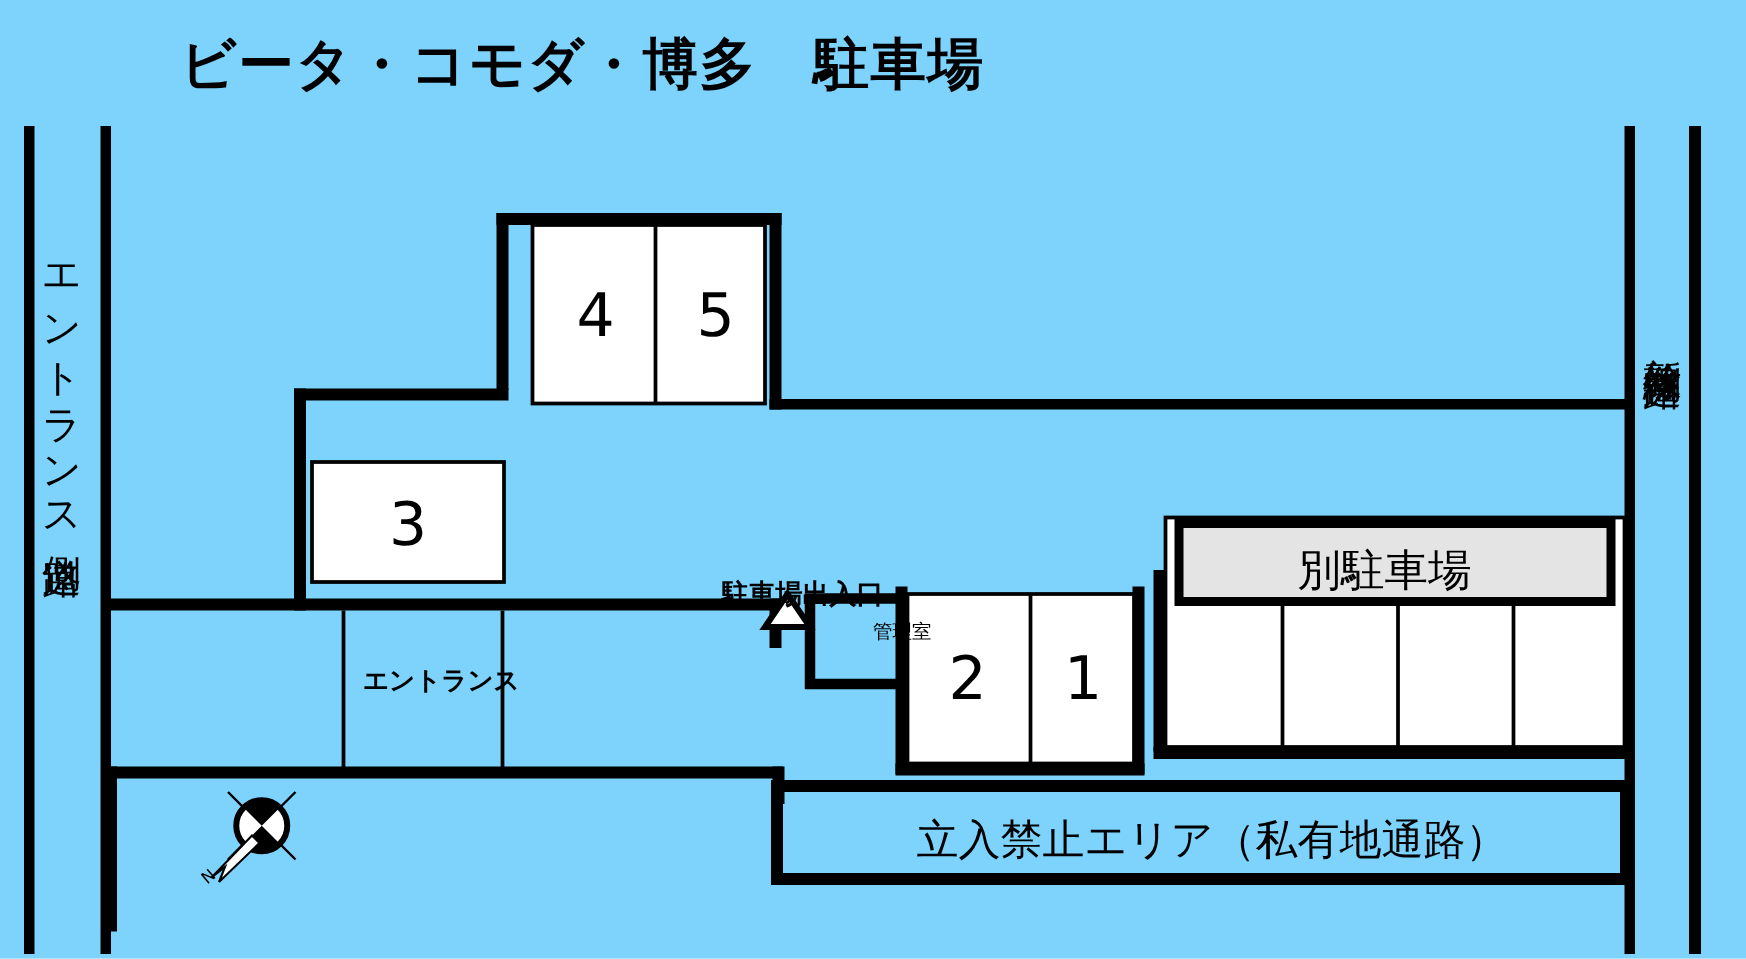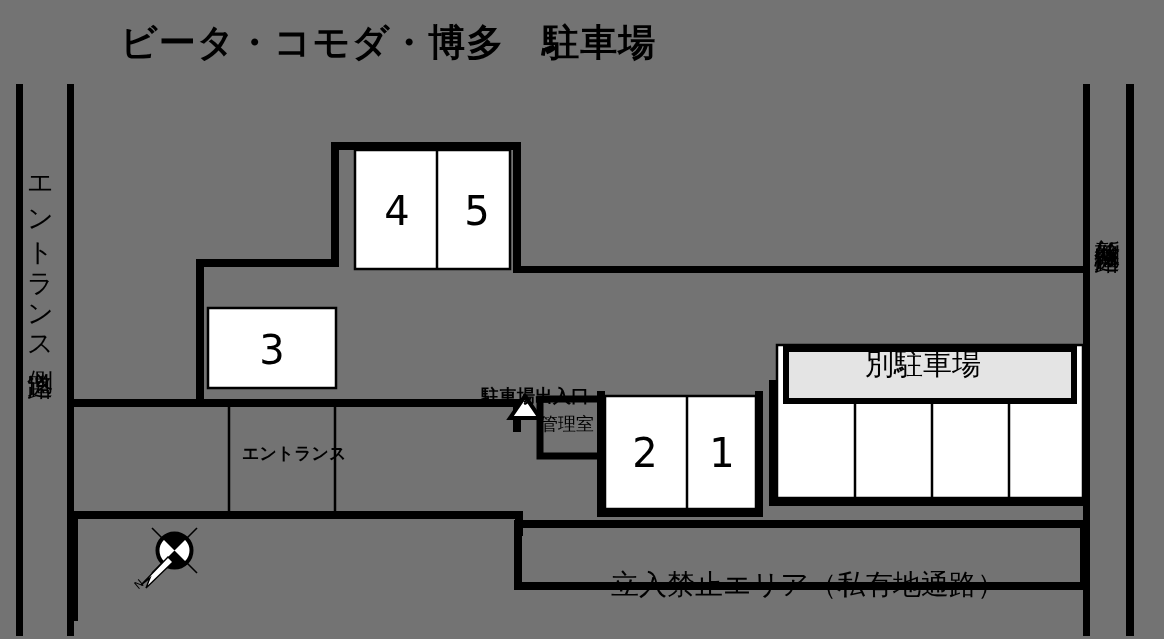--- a/index.html
+++ b/index.html
@@ -10,21 +10,21 @@
   body {
     width: 1164px;
     height: 639px;
     font-family: "DejaVu Sans", "Liberation Sans", sans-serif;
     overflow: hidden;
   }
   #map-root {
     position: relative;
     width: 1164px;
     height: 639px;
-    background: #737373;
+    background: #7dd3fc;
   }
   .page-title {
     position: absolute;
     left: 120px;
     top: 18px;
     font-size: 37px;
     font-weight: bold;
     letter-spacing: 1px;
     color: #000000;
     white-space: nowrap;
@@ -61,30 +61,30 @@
   .small-label {
     position: absolute;
     font-size: 17px;
     font-weight: bold;
     color: #000000;
     white-space: nowrap;
     font-family: "DejaVu Sans", "Liberation Sans", sans-serif;
   }
   .mid-label {
     position: absolute;
-    font-size: 18px;
-    color: #000000;
-    white-space: nowrap;
+    font-size: 13px;
+    color: #000000;
+    white-space: nowrap;
+    margin-left: 42px;
   }
   .big-label {
     position: absolute;
     font-size: 28px;
     color: #000000;
     white-space: nowrap;
-    margin-top: 25px;
   }
   .sub-lot-label {
     position: absolute;
     font-size: 29px;
     color: #000000;
     white-space: nowrap;
   }
   .entrance-exit-label {
     position: absolute;
     font-size: 18px;
@@ -190,19 +190,19 @@
   <div class="stall-num" style="left:250px; top:327px; width:44px;">3</div>
   <div class="stall-num" style="left:623px; top:430px; width:44px;">2</div>
   <div class="stall-num" style="left:700px; top:430px; width:44px;">1</div>
 
   <div class="small-label" style="left:242px; top:442px;">エントランス</div>
 
   <div class="entrance-exit-label" style="left:481px; top:384px;">駐車場出入口</div>
 
   <div class="mid-label" style="left:540px; top:412px;">管理室</div>
 
-  <div class="sub-lot-label" style="left:865px; top:345px;">別駐車場</div>
+  <div class="sub-lot-label" style="left:865px; top:361px;">別駐車場</div>
 
   <div class="big-label" style="left:611px; top:541px;">立入禁止エリア（私有地通路）</div>
 
   <div class="compass-n" style="left:135px; top:578px;">N</div>
 
 </div>
 
 </body></html>

